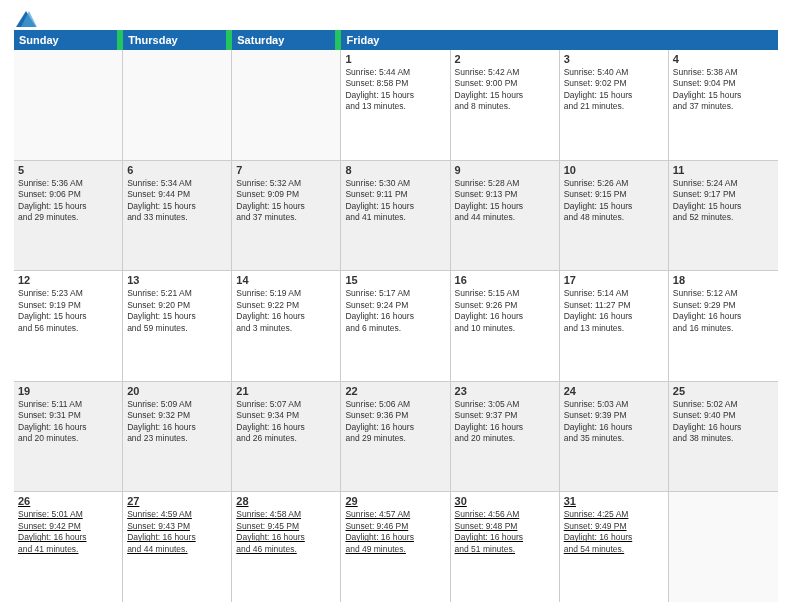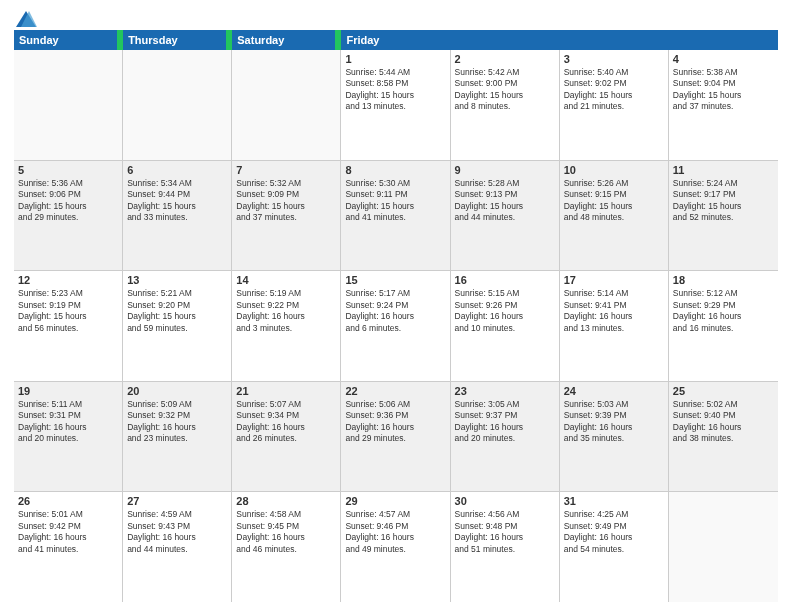--- a/index.html
+++ b/index.html
@@ -58,21 +58,21 @@
       flex: 1;
       display: flex;
       flex-direction: column;
     }
     .cal-row {
       flex: 1;
       display: grid;
       grid-template-columns: repeat(7, 1fr);
       border-bottom: 1px solid #ccc;
     }
-    .cal-row:last-child { border-bottom: none; }
+    .cal-row:last-child { border-bottom: none; text-decoration: underline; }
     .cal-cell {
       border-right: 1px solid #ccc;
       padding: 3px 4px;
       font-size: 9px;
       color: #333;
       vertical-align: top;
       background: #fff;
     }
     .cal-cell:last-child { border-right: none; }
     .cal-cell.empty { background: #f9f9f9; }
@@ -244,21 +244,21 @@
           <div class="cal-cell">
             <span class="day-num">16</span>
             <div class="cell-text">Sunrise: 5:15 AM</div>
             <div class="cell-text">Sunset: 9:26 PM</div>
             <div class="cell-text">Daylight: 16 hours</div>
             <div class="cell-text">and 10 minutes.</div>
           </div>
           <div class="cal-cell">
             <span class="day-num">17</span>
             <div class="cell-text">Sunrise: 5:14 AM</div>
-            <div class="cell-text">Sunset: 9:41 PM</div>
+            <div class="cell-text">Sunset: 11:27 PM</div>
             <div class="cell-text">Daylight: 16 hours</div>
             <div class="cell-text">and 13 minutes.</div>
           </div>
           <div class="cal-cell">
             <span class="day-num">18</span>
             <div class="cell-text">Sunrise: 5:12 AM</div>
             <div class="cell-text">Sunset: 9:29 PM</div>
             <div class="cell-text">Daylight: 16 hours</div>
             <div class="cell-text">and 16 minutes.</div>
           </div>

